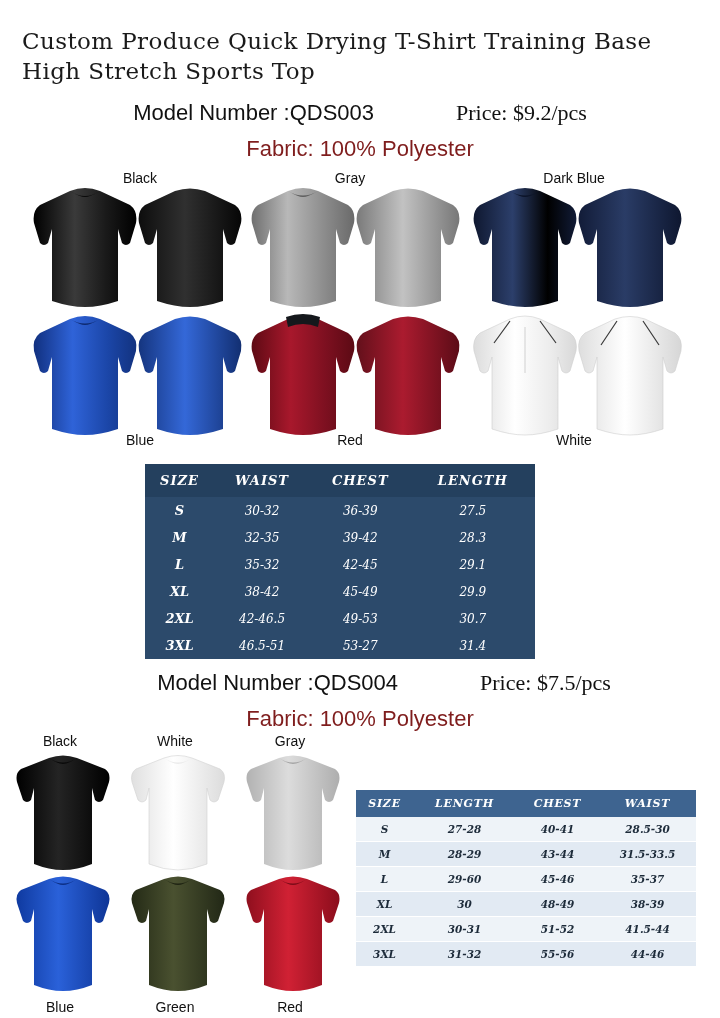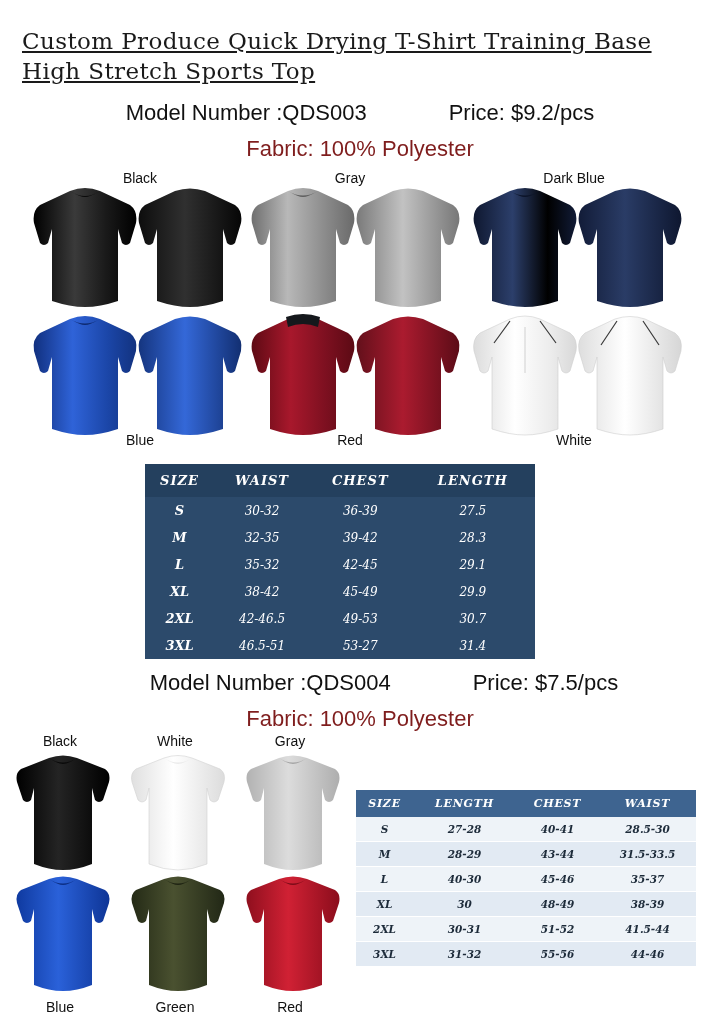--- a/index.html
+++ b/index.html
@@ -25,37 +25,37 @@
   .title {
     position: absolute;
     top: 26px;
     left: 22px;
     width: 680px;
     font-family: "DejaVu Serif", serif;
     font-size: 23px;
     line-height: 30px;
     letter-spacing: 0.4px;
     color: #1a1a1a;
-    text-decoration: underline;
   }
 
   
   .model-line {
     position: absolute;
     width: 720px;
     text-align: center;
     font-size: 22px;
     color: #111;
   }
   .model-line .mn {
     display: inline-block;
   }
   .model-line .pr {
     display: inline-block;
     margin-left: 82px;
+    font-family: Liberation Serif, serif;
   }
   .fabric-line {
     position: absolute;
     width: 720px;
     text-align: center;
     font-size: 22px;
     color: #7f1d1d;
   }
 
   
@@ -479,21 +479,21 @@
         <td>28.5-30</td>
       </tr>
       <tr>
         <td>M</td>
         <td>28-29</td>
         <td>43-44</td>
         <td>31.5-33.5</td>
       </tr>
       <tr>
         <td>L</td>
-        <td>40-30</td>
+        <td>29-60</td>
         <td>45-46</td>
         <td>35-37</td>
       </tr>
       <tr>
         <td>XL</td>
         <td>30</td>
         <td>48-49</td>
         <td>38-39</td>
       </tr>
       <tr>

